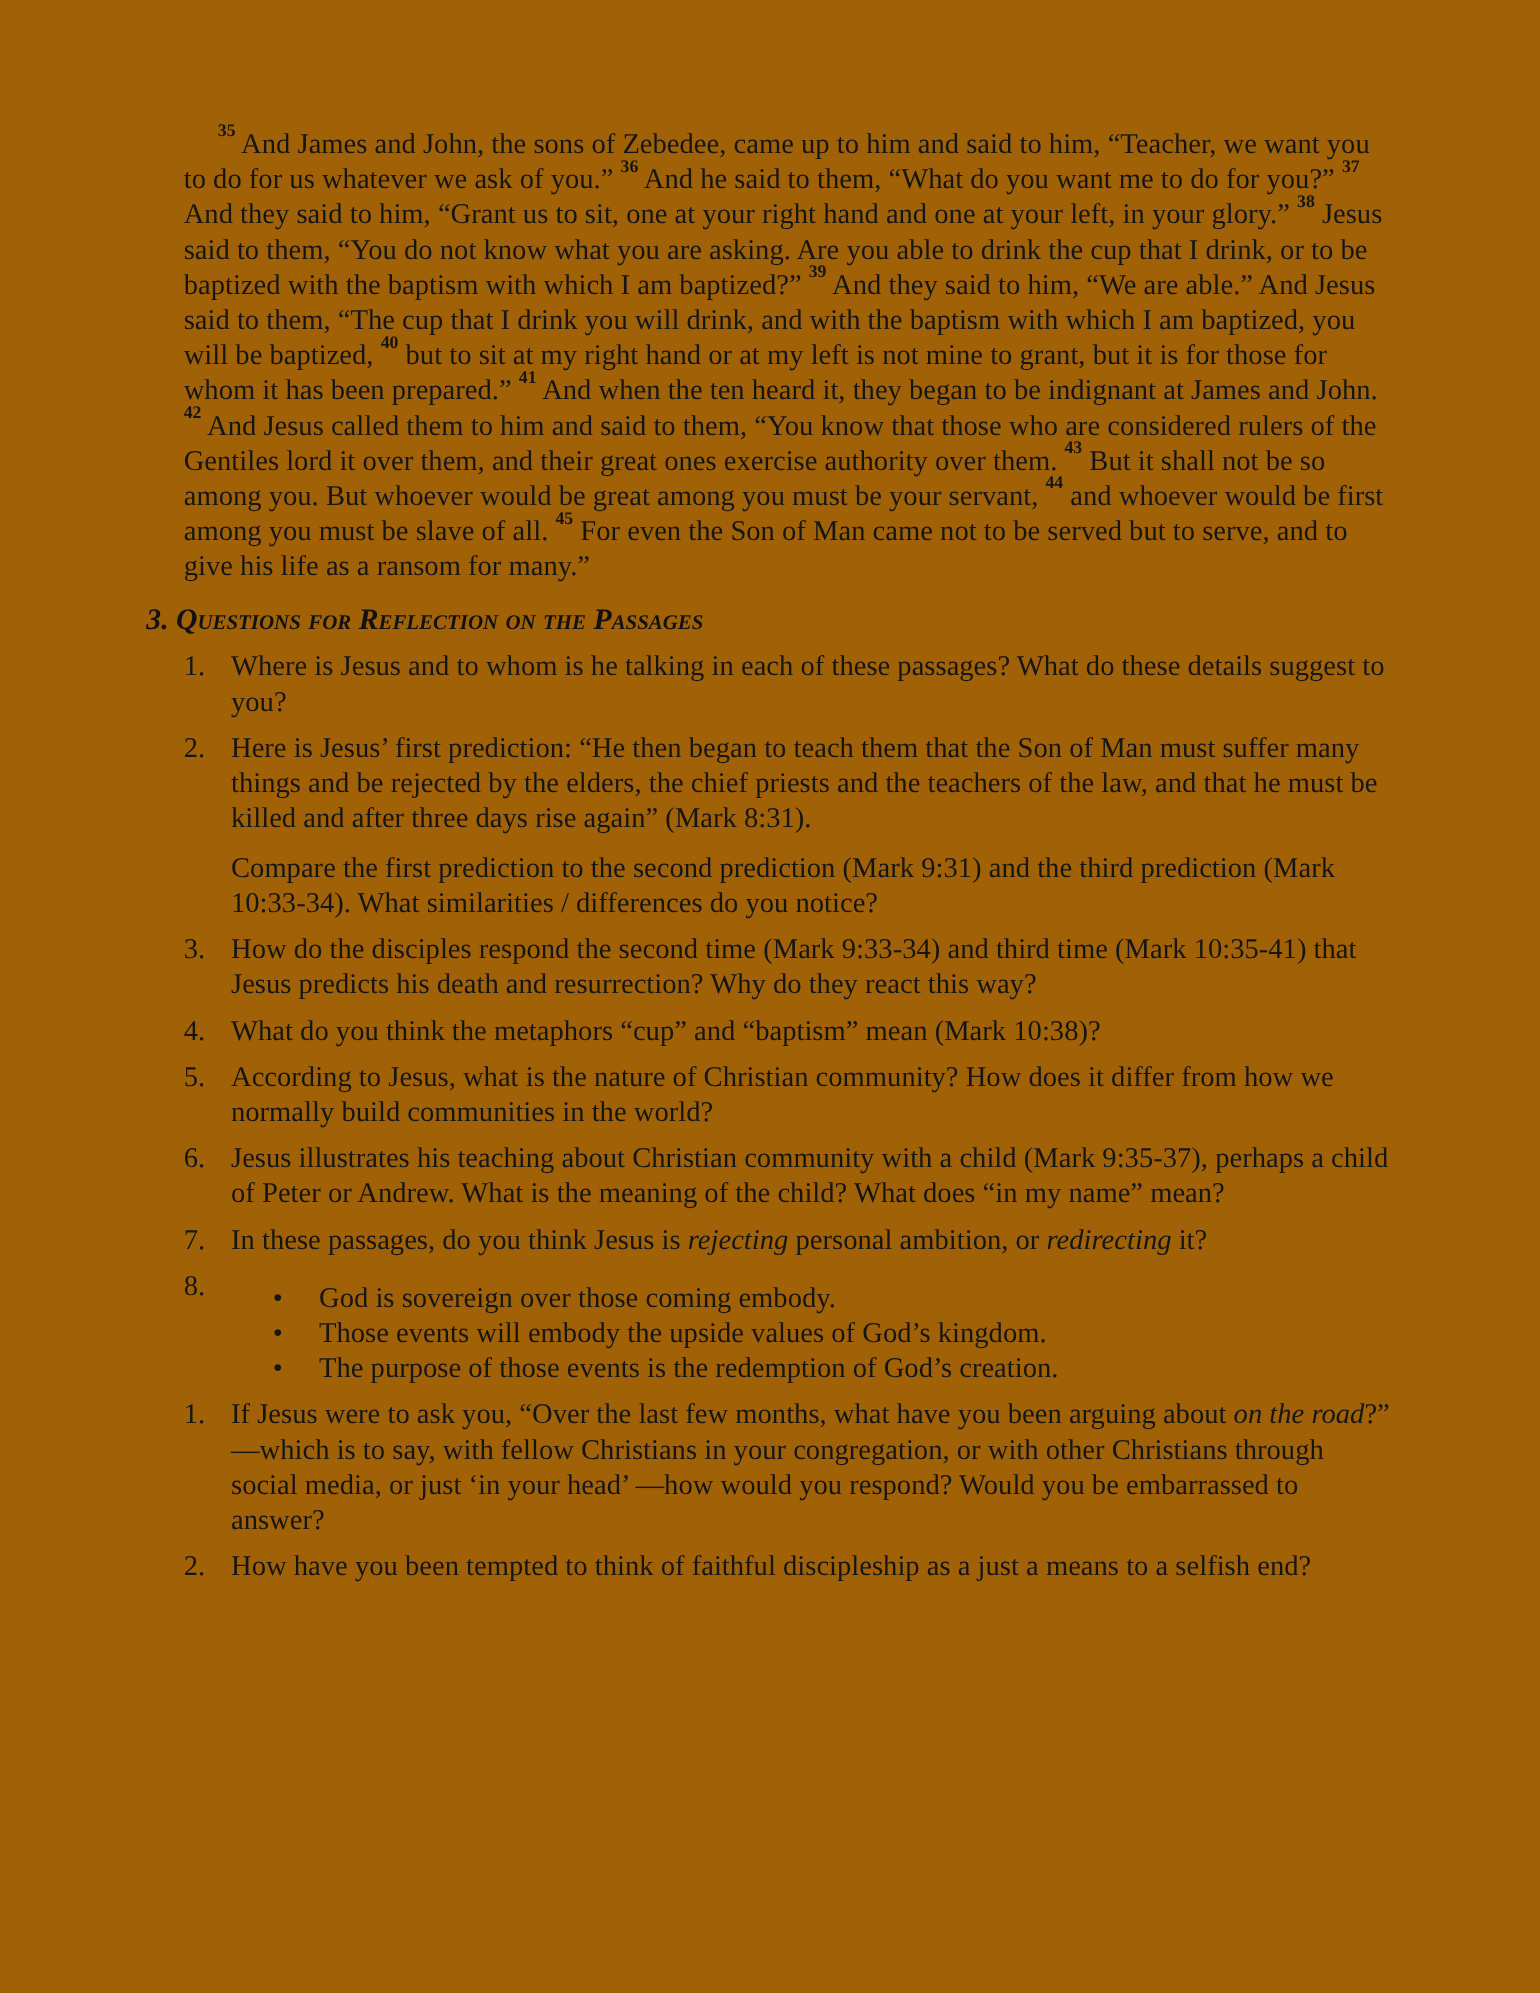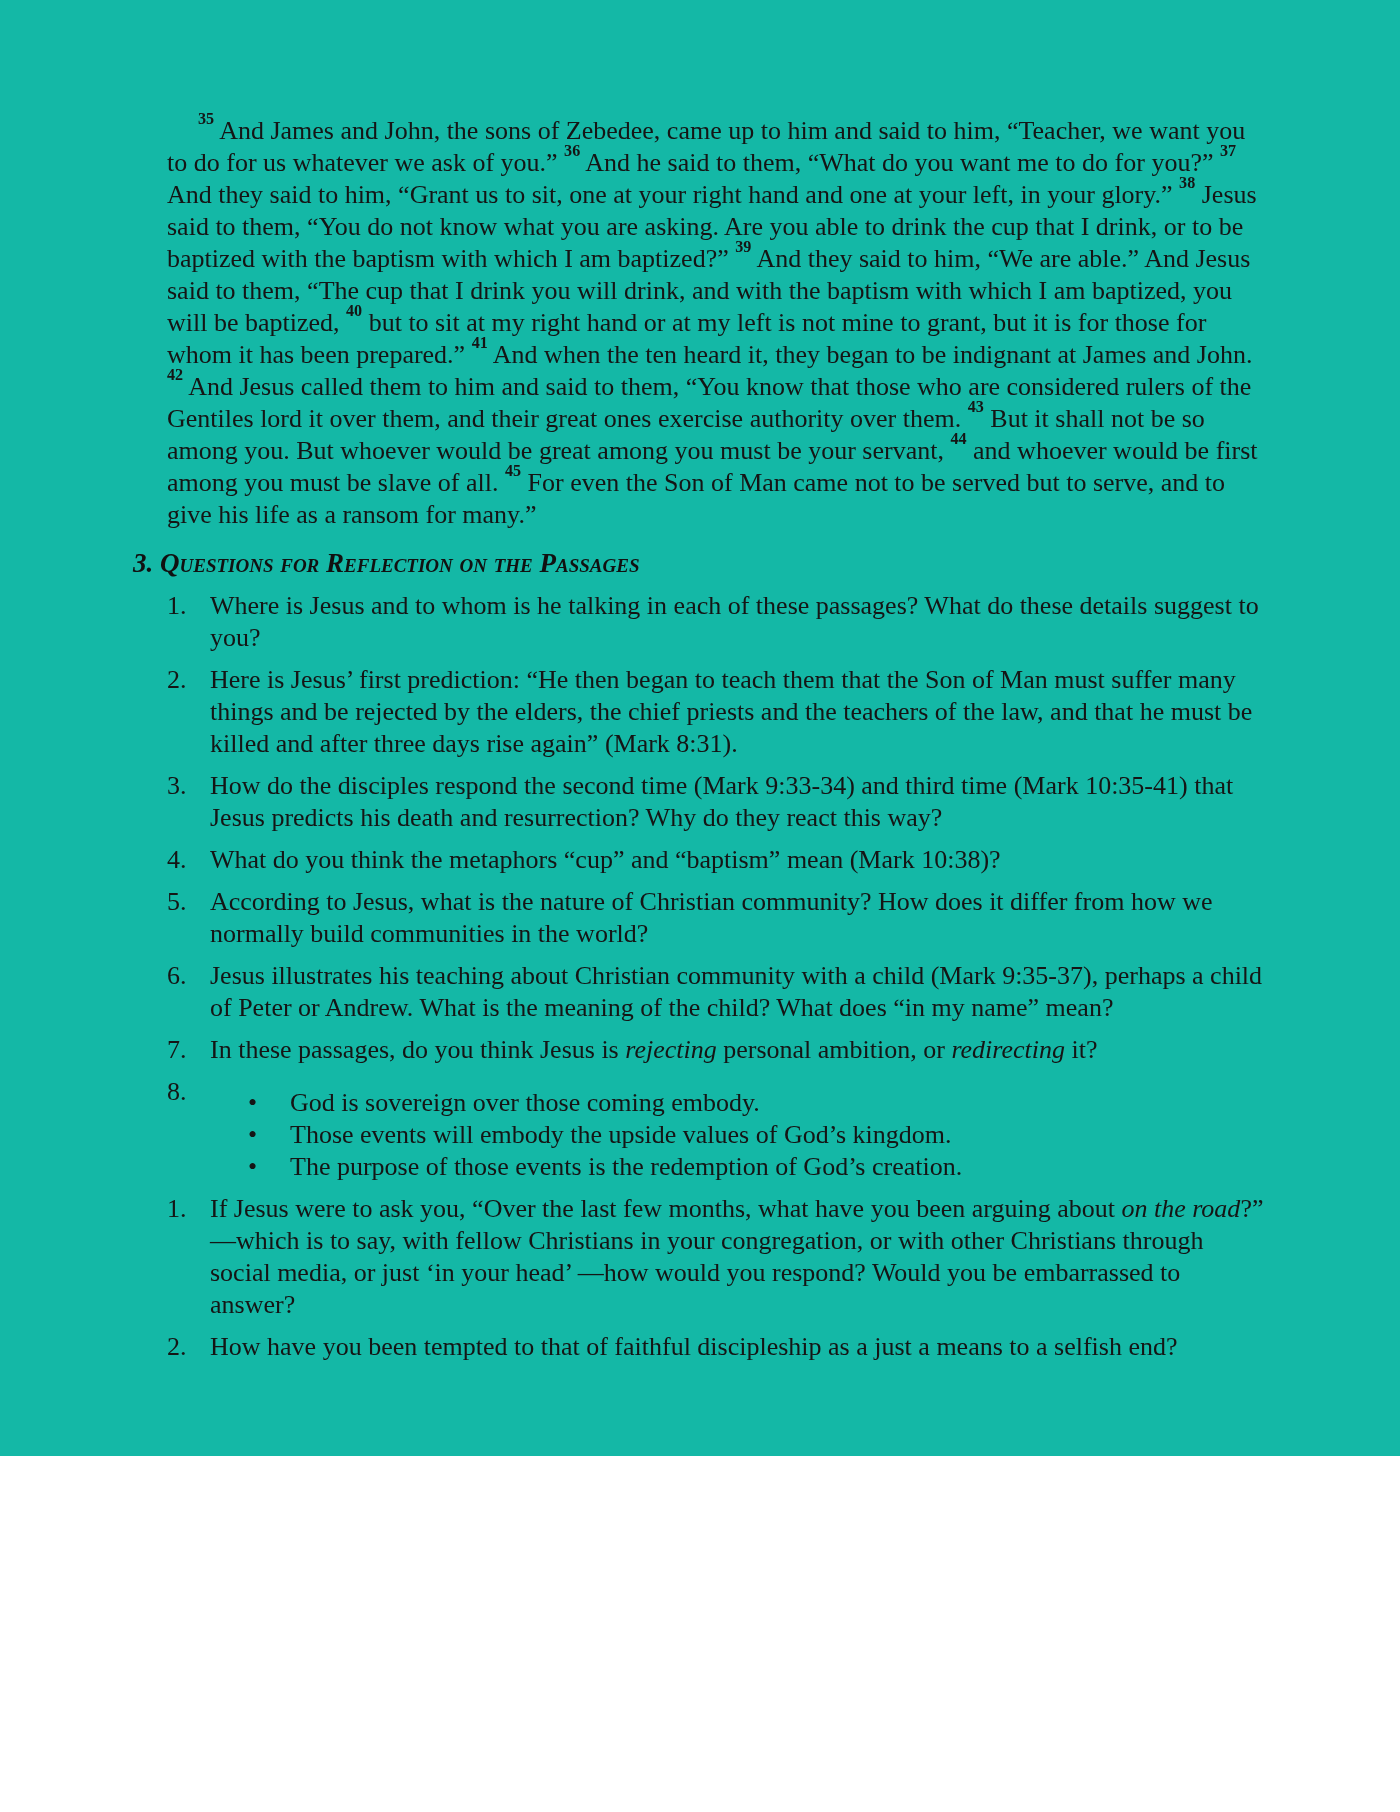--- a/index.html
+++ b/index.html
@@ -1,22 +1,22 @@
 <!DOCTYPE html>
 <html><head>
 <meta charset="utf-8">
 <title>Document</title>
 <style>
   * { margin:0; padding:0; box-sizing:border-box; }
   html, body { background:#ffffff; }
   .page {
     position:relative;
     width:1400px;
-    height:1456px;
-    background:#14b8a6;
+    height:1812px;
+    background:#a16207;
     overflow:hidden;
     font-family:"Liberation Serif","DejaVu Serif",serif;
     color:#151515;
     padding-left:12px;
   }
   .content {
     position:absolute;
     top:0; left:0; right:0; bottom:0;
     padding:115px 133px 0 167px;
     font-size:26px;
@@ -69,20 +69,21 @@
           <li class="q-item">
             <span class="q-num">1.</span>
             <div class="q-body">
               <p class="q-para">Where is Jesus and to whom is he talking in each of these passages? What do these details suggest to you?</p>
             </div>
           </li>
           <li class="q-item">
             <span class="q-num">2.</span>
             <div class="q-body">
               <p class="q-para">Here is Jesus’ first prediction: “He then began to teach them that the Son of Man must suffer many things and be rejected by the elders, the chief priests and the teachers of the law, and that he must be killed and after three days rise again” (Mark 8:31).</p>
+              <p class="q-para">Compare the first prediction to the second prediction (Mark 9:31) and the third prediction (Mark 10:33-34). What similarities / differences do you notice?</p>
             </div>
           </li>
           <li class="q-item">
             <span class="q-num">3.</span>
             <div class="q-body">
               <p class="q-para">How do the disciples respond the second time (Mark 9:33-34) and third time (Mark 10:35-41) that Jesus predicts his death and resurrection? Why do they react this way?</p>
             </div>
           </li>
           <li class="q-item">
             <span class="q-num">4.</span>
@@ -134,20 +135,20 @@
       <ol class="questions">
           <li class="q-item">
             <span class="q-num">1.</span>
             <div class="q-body">
               <p class="q-para">If Jesus were to ask you, “Over the last few months, what have you been arguing about <i>on the road</i>?” —which is to say, with fellow Christians in your congregation, or with other Christians through social media, or just ‘in your head’ —how would you respond? Would you be embarrassed to answer?</p>
             </div>
           </li>
           <li class="q-item">
             <span class="q-num">2.</span>
             <div class="q-body">
-              <p class="q-para">How have you been tempted to that of faithful discipleship as a just a means to a selfish end?</p>
+              <p class="q-para">How have you been tempted to think of faithful discipleship as a just a means to a selfish end?</p>
             </div>
           </li>
         </ol>
     </section>
 
   </div>
 </div>
 
 </body></html>

